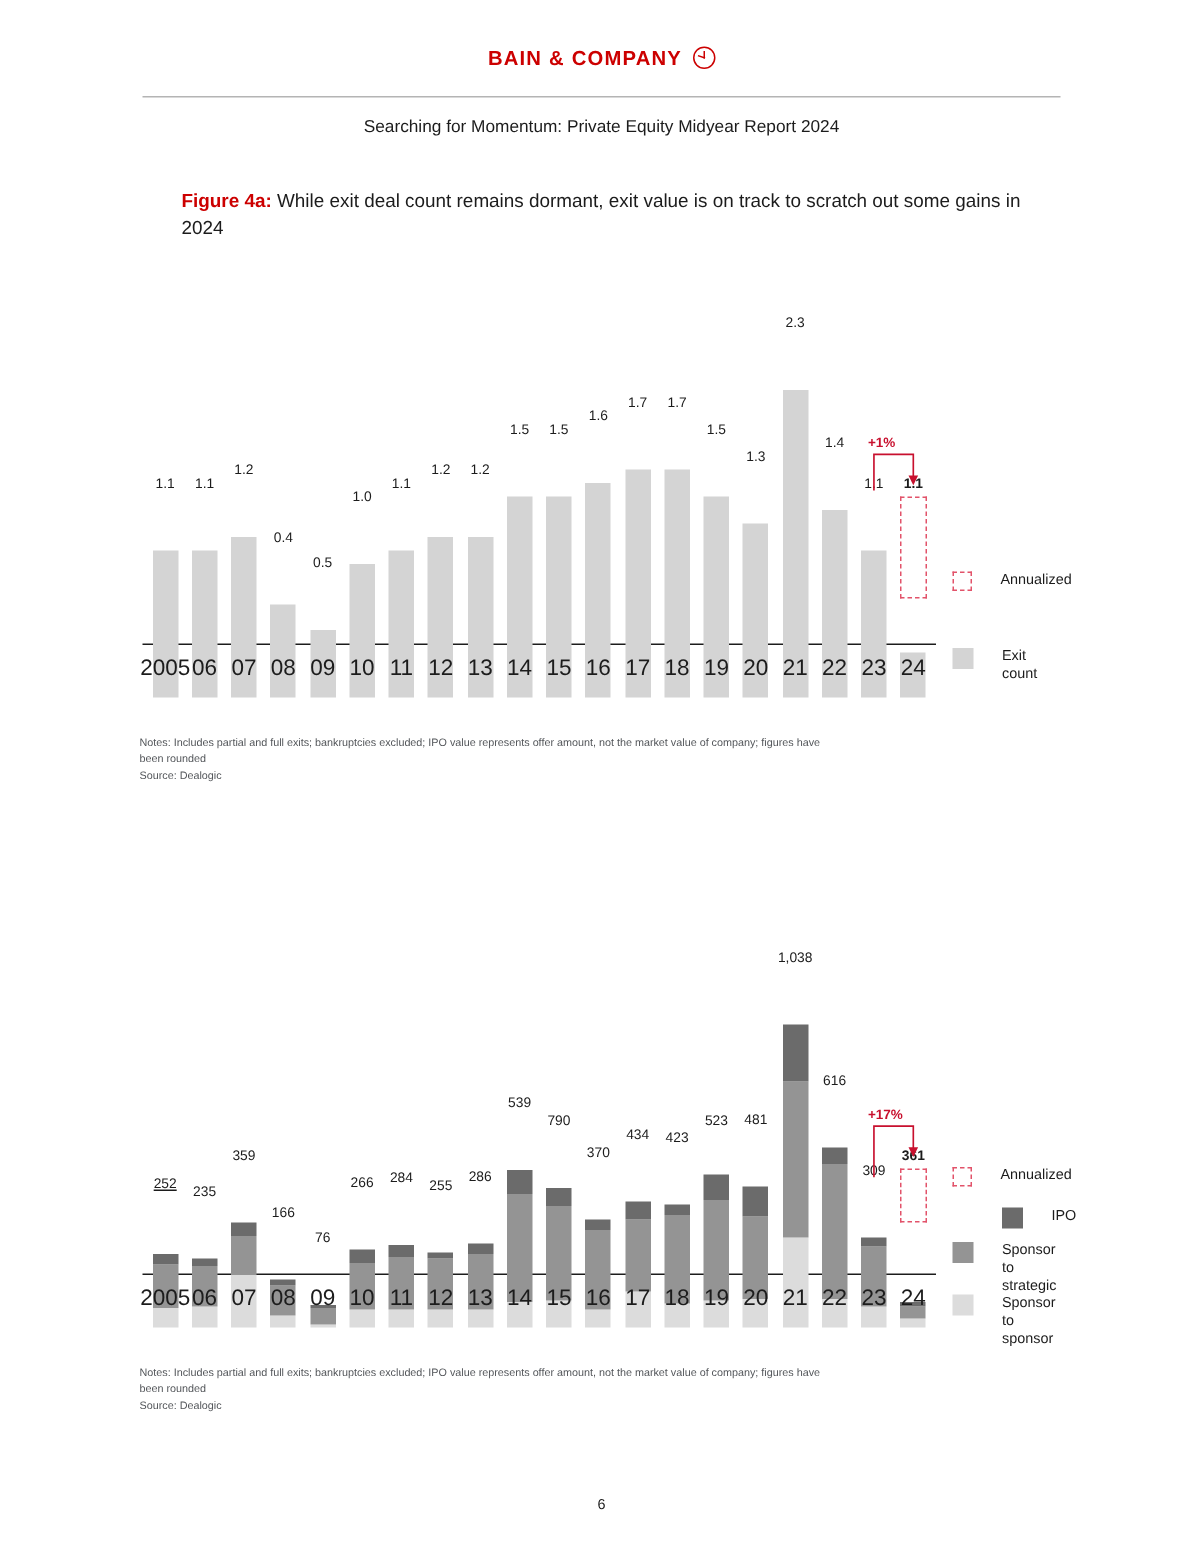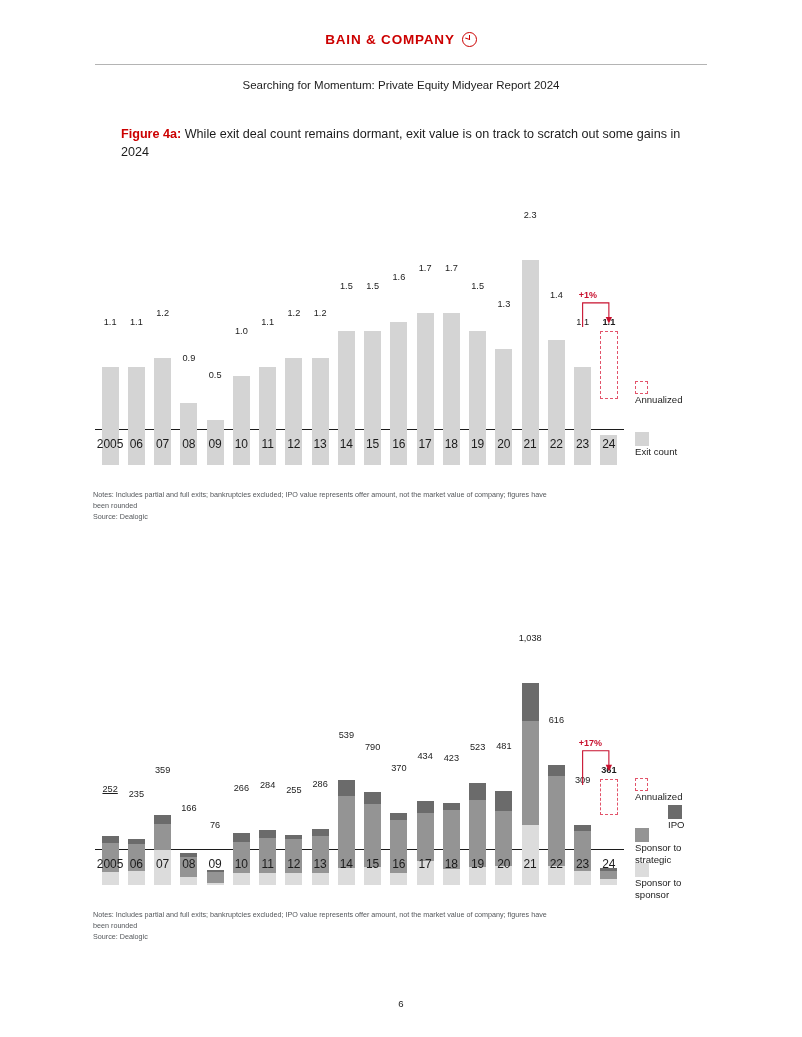--- a/index.html
+++ b/index.html
@@ -73,37 +73,37 @@
     position:absolute; height:1.4px; background:#1c1c1c;
   }
   .bar { position:absolute; bottom:0; }
   .seg { position:absolute; width:100%; left:0; }
   .bar-label {
     position:absolute; text-align:center; font-size:9.2px;
     color:#1c1c1c; white-space:nowrap;
   }
   .bar-label.bold { font-weight:bold; }
   .tick {
-    position:absolute; text-align:center; font-size:12px; color:#1c1c1c;
+    position:absolute; text-align:center; font-size:15px; color:#1c1c1c;
     white-space:nowrap;
   }
 
   
   .annualized-box {
     position:absolute; border:1.1px dashed #e2536a; background:transparent;
   }
 
   
   .callout-pct {
     position:absolute; color:#c8102e; font-size:9px; font-weight:bold;
     white-space:nowrap;
   }
   .callout-svg { position:absolute; overflow:visible; }
   .legend-row {
-    position:absolute; display:flex; align-items:flex-start; gap:0;flex-direction:column;
+    position:absolute; display:flex; align-items:flex-start; gap:19px;
   }
   .swatch { width:14px; height:14px; flex:none; }
   .swatch.dashed {
     border:1.1px dashed #e2536a; background:transparent;
     width:13px; height:13px;
   }
   .legend-text {
     font-size:9.6px; color:#1c1c1c; line-height:1.25; white-space:pre-line;
   }
 
@@ -136,21 +136,21 @@
         <div class="bar" style="left: 6.625px; width: 17px; height: 98.0833px; background: rgb(212, 212, 212);"></div>
         <div class="bar-label" style="left: -8.875px; width: 48px; top: 111.917px;">1.1</div>
         <div class="tick" style="left: -6.875px; width: 44px; top: 232px;">2005</div>
         <div class="bar" style="left: 32.875px; width: 17px; height: 98.0833px; background: rgb(212, 212, 212);"></div>
         <div class="bar-label" style="left: 17.375px; width: 48px; top: 111.917px;">1.1</div>
         <div class="tick" style="left: 19.375px; width: 44px; top: 232px;">06</div>
         <div class="bar" style="left: 59.125px; width: 17px; height: 107px; background: rgb(212, 212, 212);"></div>
         <div class="bar-label" style="left: 43.625px; width: 48px; top: 103px;">1.2</div>
         <div class="tick" style="left: 45.625px; width: 44px; top: 232px;">07</div>
         <div class="bar" style="left: 85.375px; width: 17px; height: 62.4167px; background: rgb(212, 212, 212);"></div>
-        <div class="bar-label" style="left: 69.875px; width: 48px; top: 147.583px;">0.9</div>
+        <div class="bar-label" style="left: 69.875px; width: 48px; top: 147.583px;">0.4</div>
         <div class="tick" style="left: 71.875px; width: 44px; top: 232px;">08</div>
         <div class="bar" style="left: 111.625px; width: 17px; height: 44.5833px; background: rgb(212, 212, 212);"></div>
         <div class="bar-label" style="left: 96.125px; width: 48px; top: 165.417px;">0.5</div>
         <div class="tick" style="left: 98.125px; width: 44px; top: 232px;">09</div>
         <div class="bar" style="left: 137.875px; width: 17px; height: 89.1667px; background: rgb(212, 212, 212);"></div>
         <div class="bar-label" style="left: 122.375px; width: 48px; top: 120.833px;">1.0</div>
         <div class="tick" style="left: 124.375px; width: 44px; top: 232px;">10</div>
         <div class="bar" style="left: 164.125px; width: 17px; height: 98.0833px; background: rgb(212, 212, 212);"></div>
         <div class="bar-label" style="left: 148.625px; width: 48px; top: 111.917px;">1.1</div>
         <div class="tick" style="left: 150.625px; width: 44px; top: 232px;">11</div>

